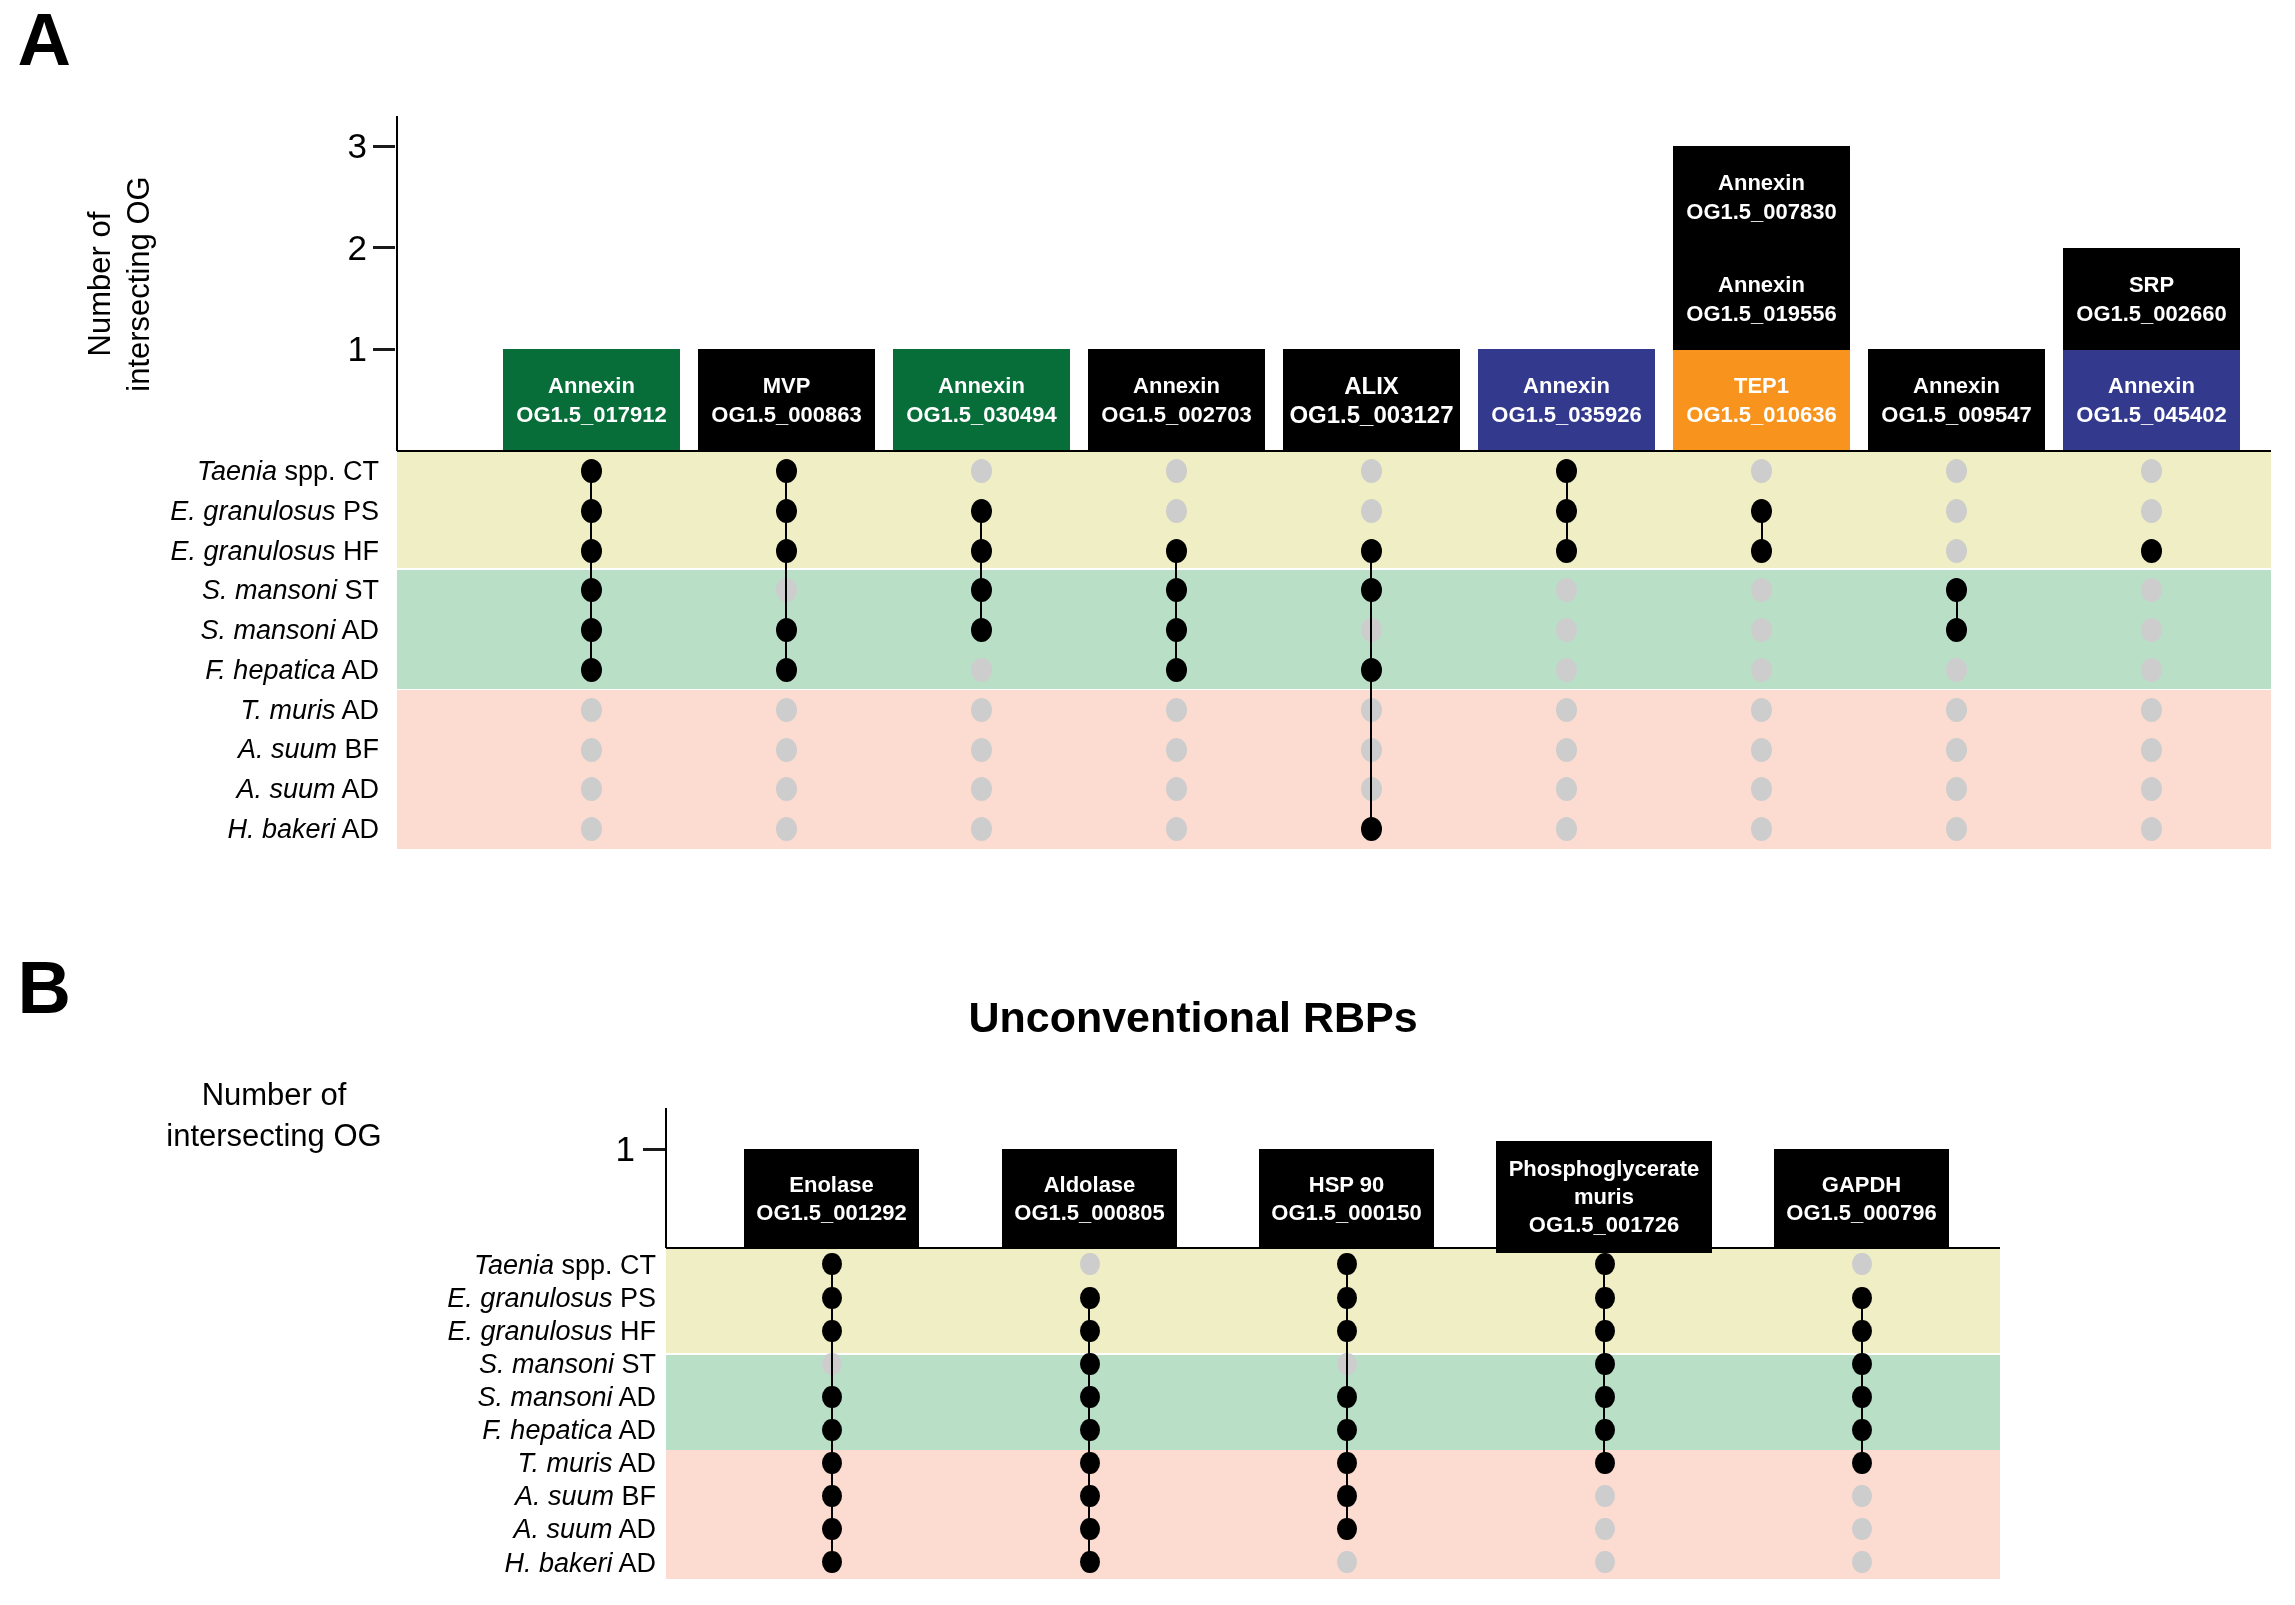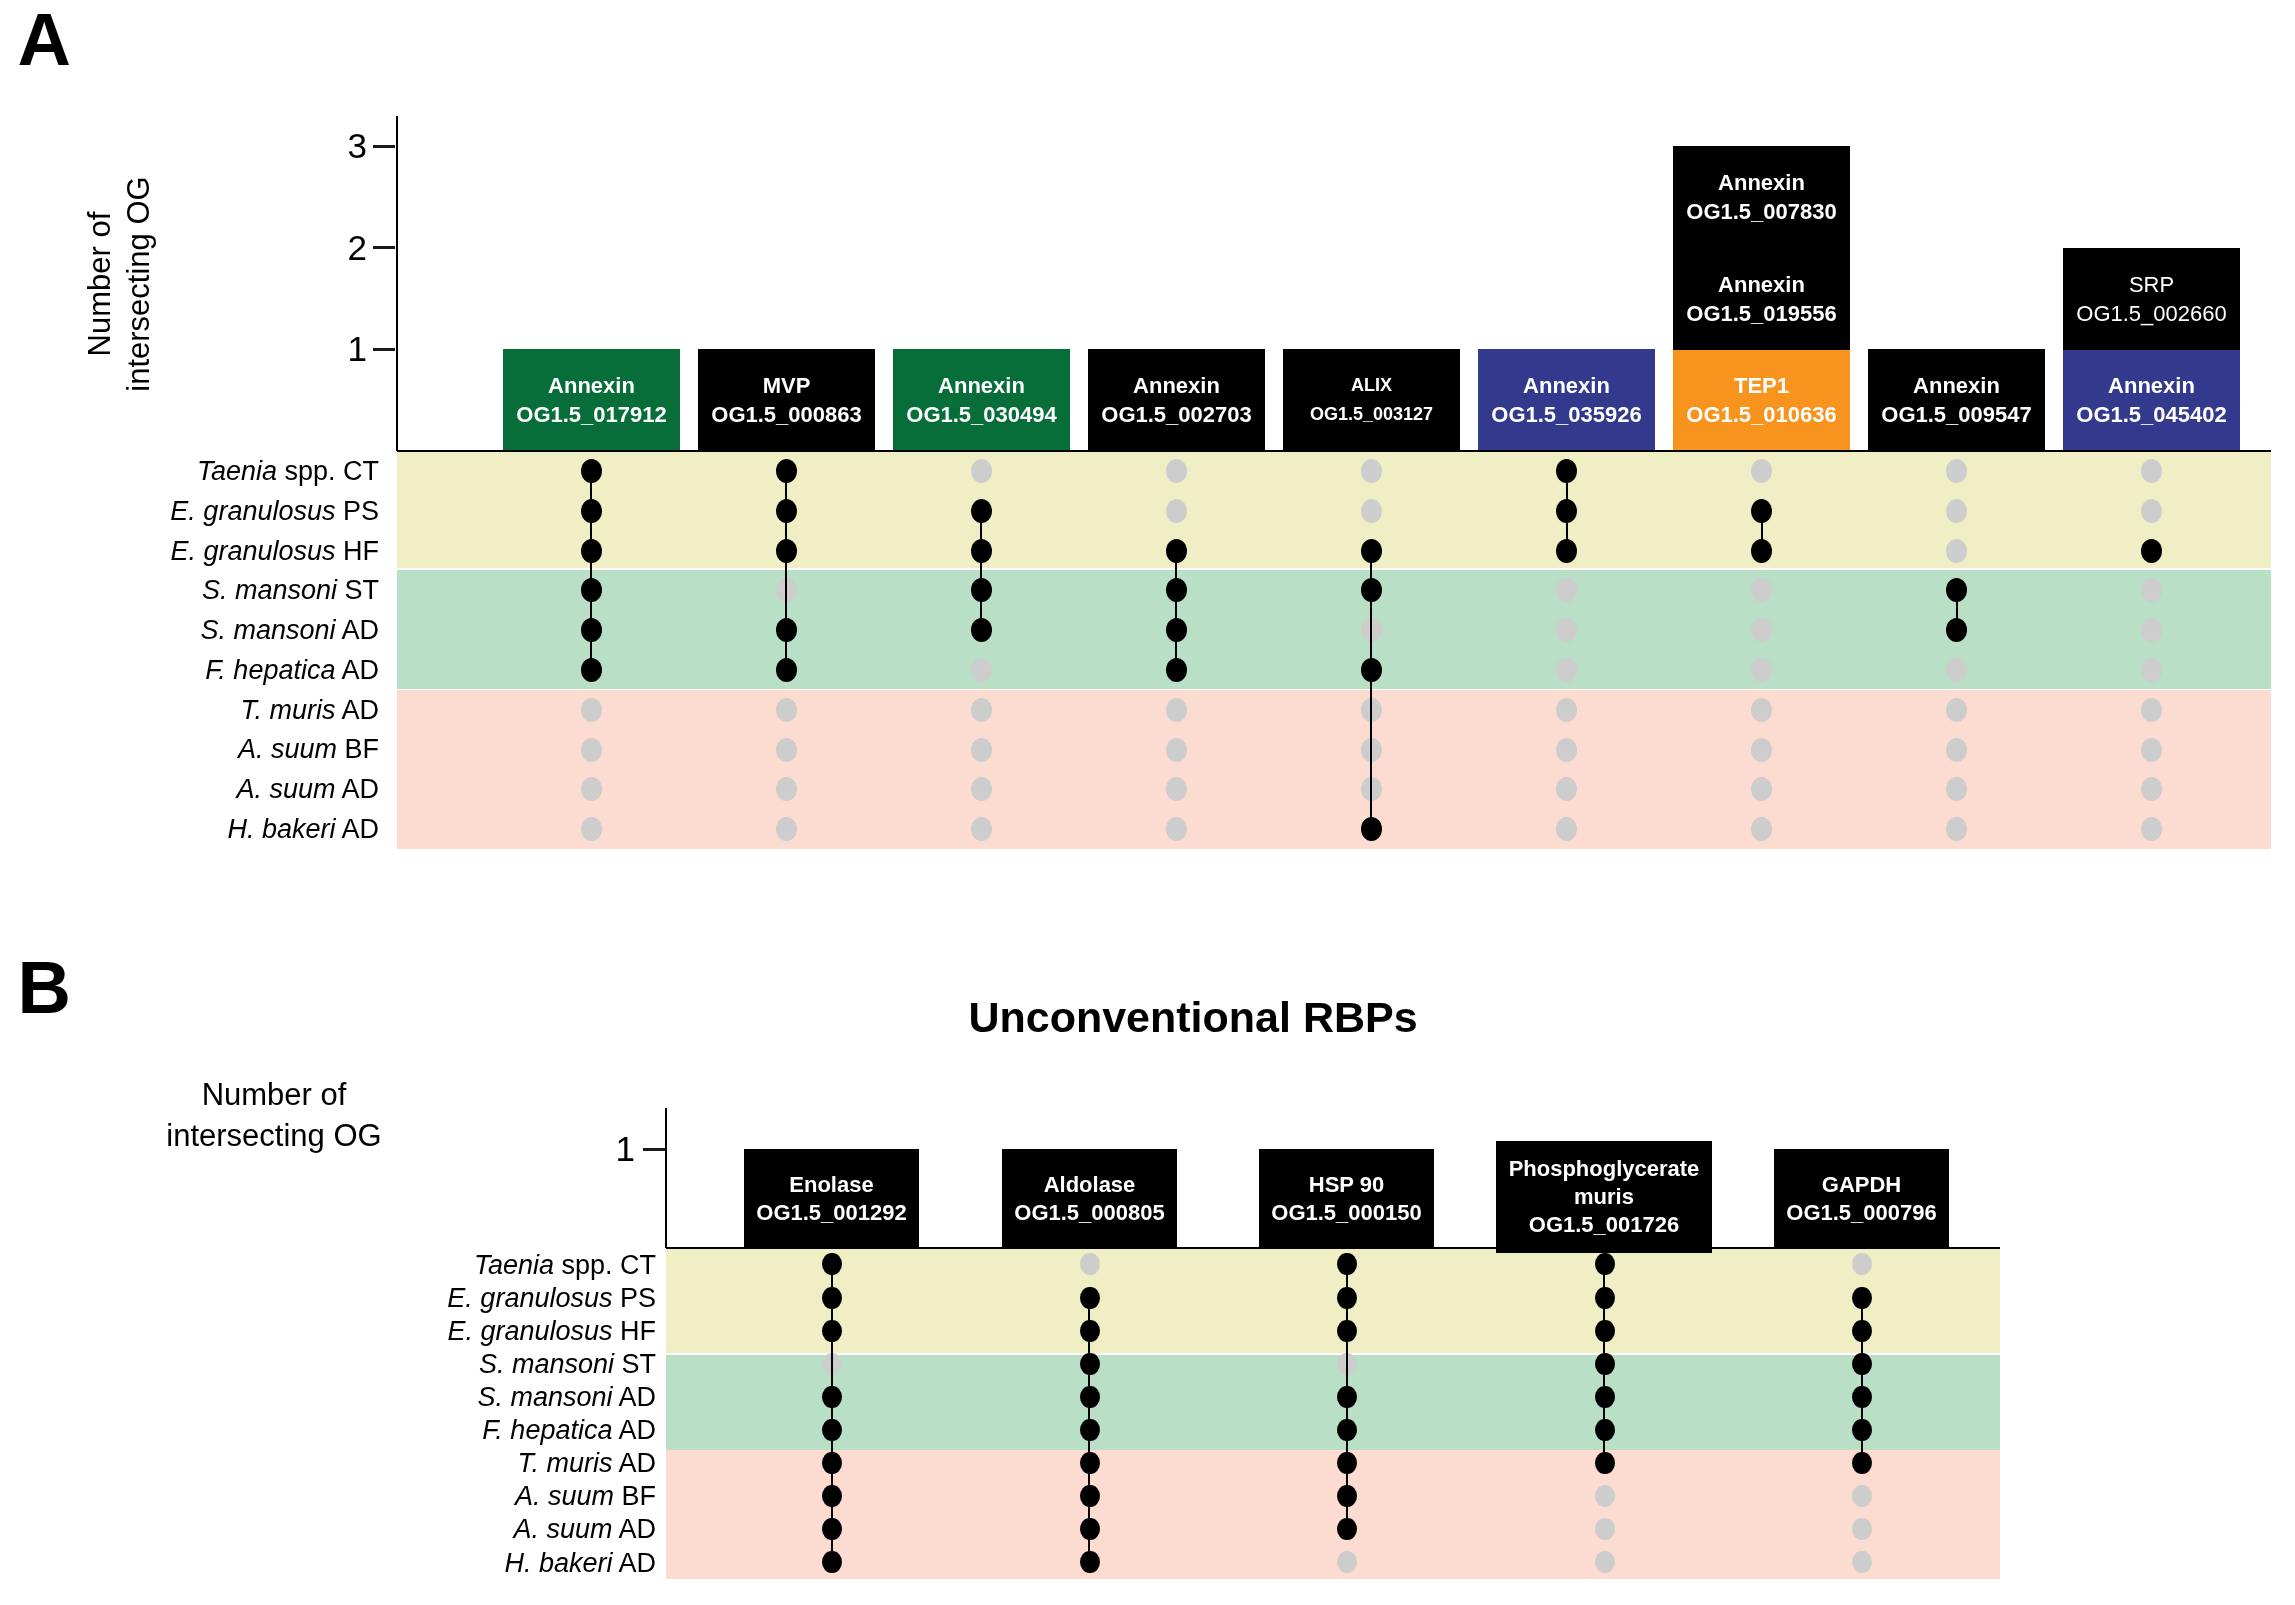--- a/index.html
+++ b/index.html
@@ -63,21 +63,21 @@
           <div>OG1.5_030494</div>
         </div>
       </div>
       <div class="abs" style="left: 1088px; top: 349px; width: 177px; height: 102px; background: rgb(0, 0, 0); display: flex; align-items: center; justify-content: center;">
         <div style="color: rgb(255, 255, 255); font-weight: bold; font-size: 22px; line-height: 29.5px; text-align: center;">
           <div>Annexin</div>
           <div>OG1.5_002703</div>
         </div>
       </div>
       <div class="abs" style="left: 1283px; top: 349px; width: 177px; height: 102px; background: rgb(0, 0, 0); display: flex; align-items: center; justify-content: center;">
-        <div style="color: rgb(255, 255, 255); font-weight: bold; font-size: 18px; line-height: 29.5px; text-align: center;">
+        <div style="color: rgb(255, 255, 255); font-weight: bold; font-size: 24px; line-height: 29.5px; text-align: center;">
           <div>ALIX</div>
           <div>OG1.5_003127</div>
         </div>
       </div>
       <div class="abs" style="left: 1478px; top: 349px; width: 177px; height: 102px; background: rgb(51, 57, 140); display: flex; align-items: center; justify-content: center;">
         <div style="color: rgb(255, 255, 255); font-weight: bold; font-size: 22px; line-height: 29.5px; text-align: center;">
           <div>Annexin</div>
           <div>OG1.5_035926</div>
         </div>
       </div>
@@ -105,21 +105,21 @@
           <div>OG1.5_009547</div>
         </div>
       </div>
       <div class="abs" style="left: 2063px; top: 349px; width: 177px; height: 102px; background: rgb(51, 57, 140); display: flex; align-items: center; justify-content: center;">
         <div style="color: rgb(255, 255, 255); font-weight: bold; font-size: 22px; line-height: 29.5px; text-align: center;">
           <div>Annexin</div>
           <div>OG1.5_045402</div>
         </div>
       </div>
       <div class="abs" style="left: 2063px; top: 248px; width: 177px; height: 102px; background: rgb(0, 0, 0); display: flex; align-items: center; justify-content: center;">
-        <div style="color: rgb(255, 255, 255); font-weight: normal; font-size: 22px; line-height: 29.5px; text-align: center;">
+        <div style="color: rgb(255, 255, 255); font-weight: bold; font-size: 22px; line-height: 29.5px; text-align: center;">
           <div>SRP</div>
           <div>OG1.5_002660</div>
         </div>
       </div>
       <div class="abs" style="left: 397px; top: 450px; width: 1874px; height: 2.1px; background: rgb(0, 0, 0);"></div>
       <div class="abs" style="left: 581px; top: 698px; width: 21px; height: 24px; border-radius: 50%; background: rgb(205, 205, 205);"></div>
       <div class="abs" style="left: 581px; top: 738px; width: 21px; height: 24px; border-radius: 50%; background: rgb(205, 205, 205);"></div>
       <div class="abs" style="left: 581px; top: 777px; width: 21px; height: 24px; border-radius: 50%; background: rgb(205, 205, 205);"></div>
       <div class="abs" style="left: 581px; top: 817px; width: 21px; height: 24px; border-radius: 50%; background: rgb(205, 205, 205);"></div>
       <div class="abs" style="left: 590px; top: 471px; width: 2.1px; height: 199px; background: rgb(0, 0, 0);"></div>

